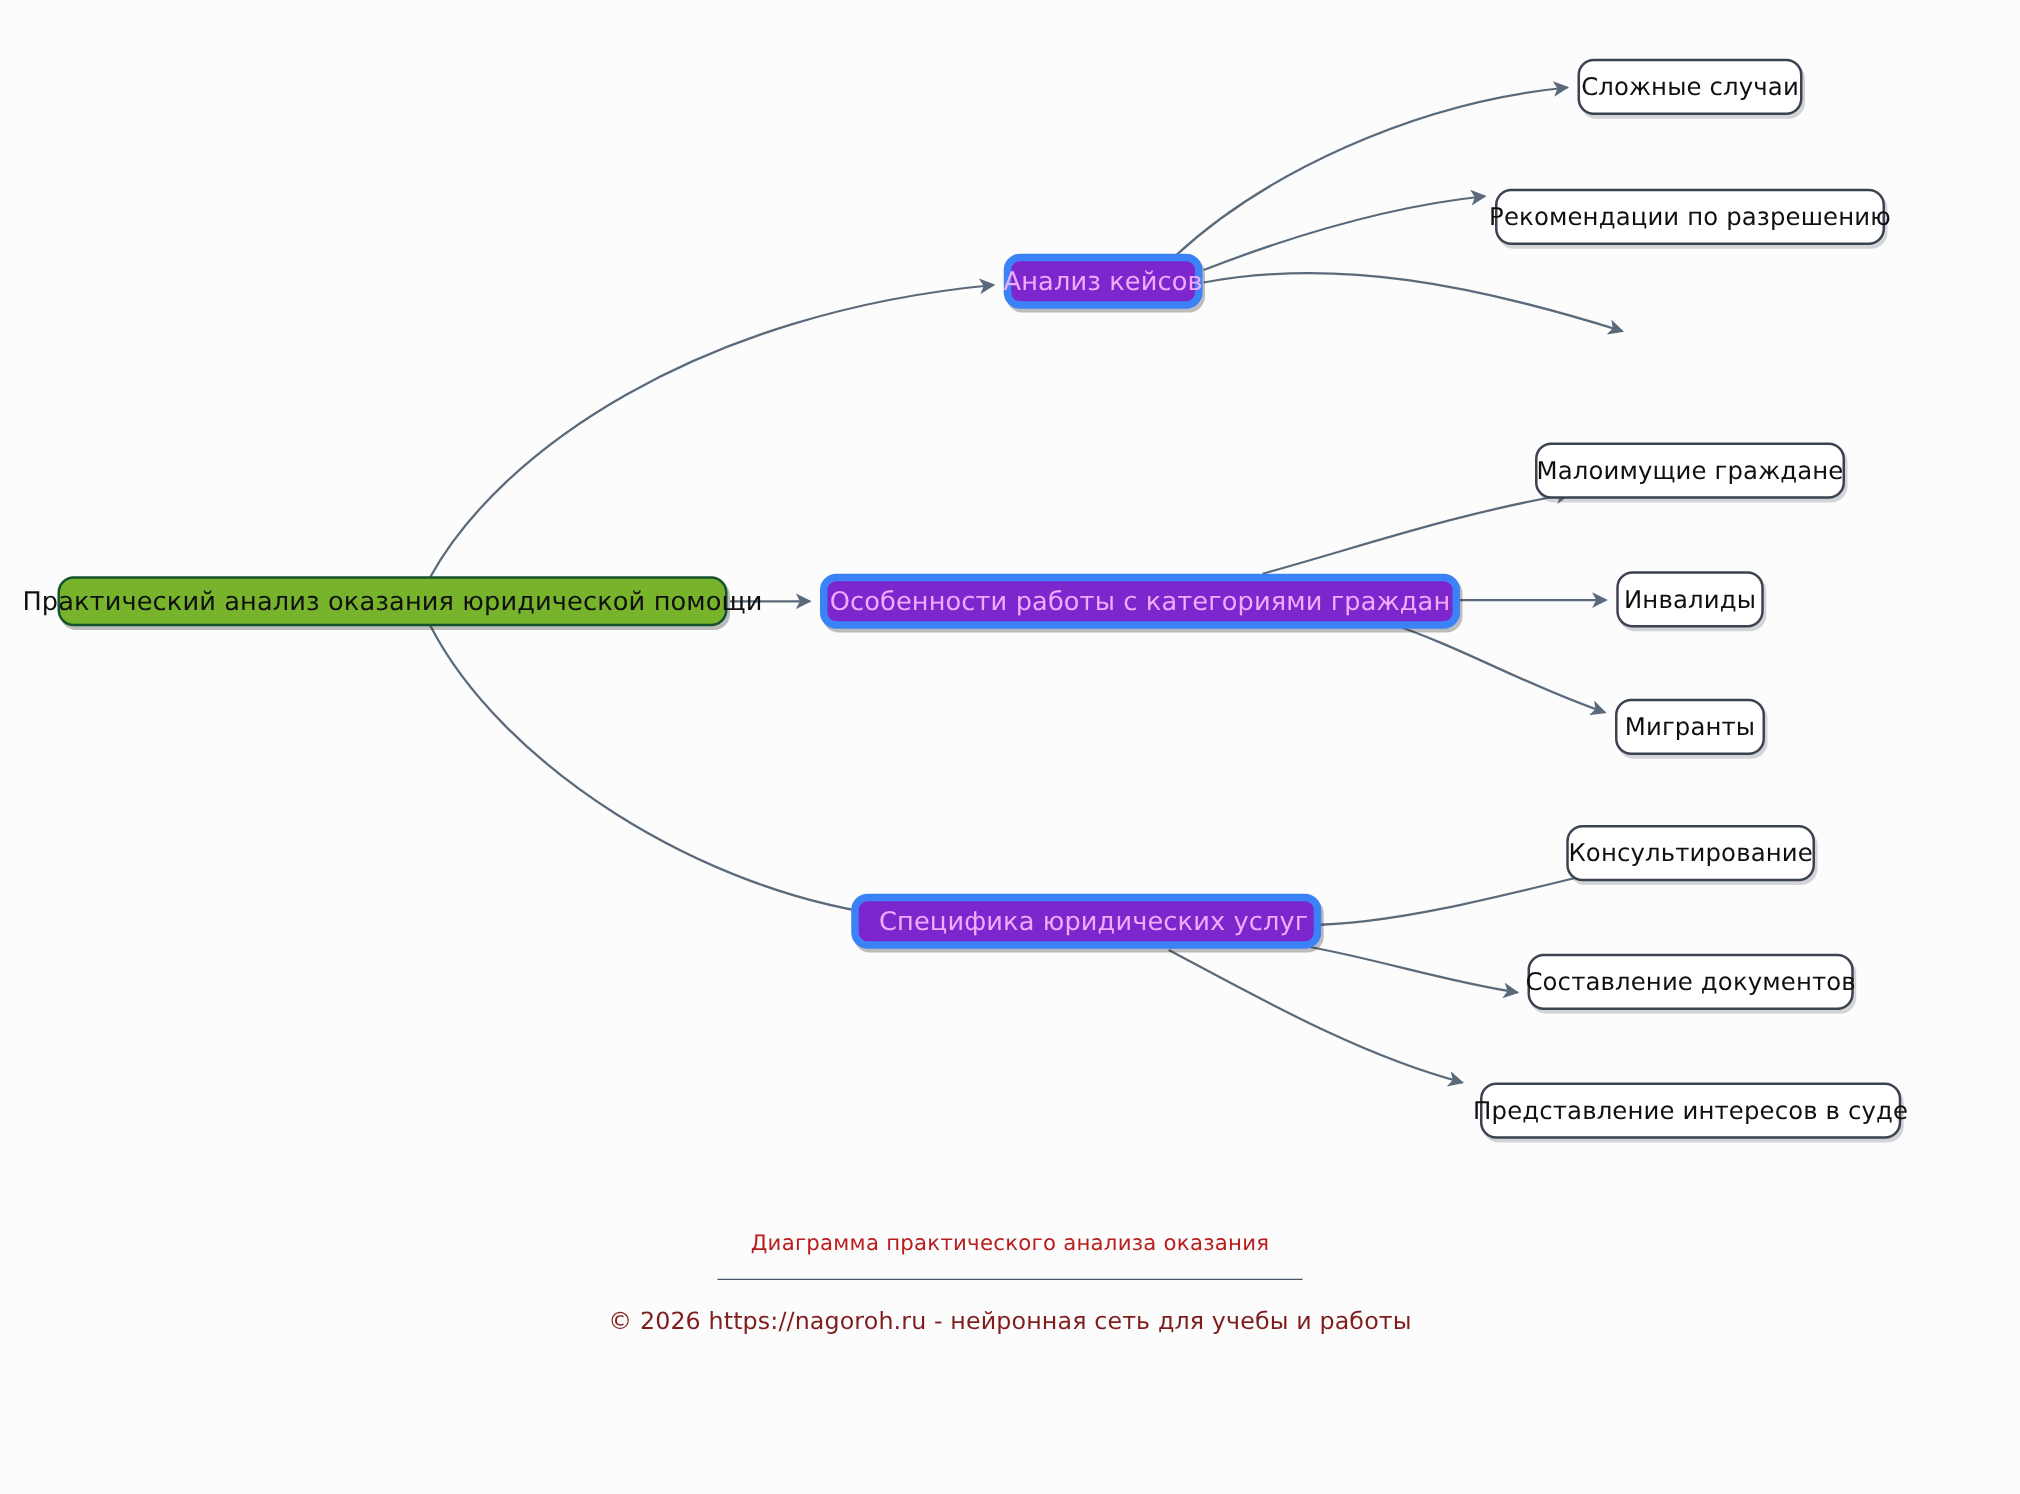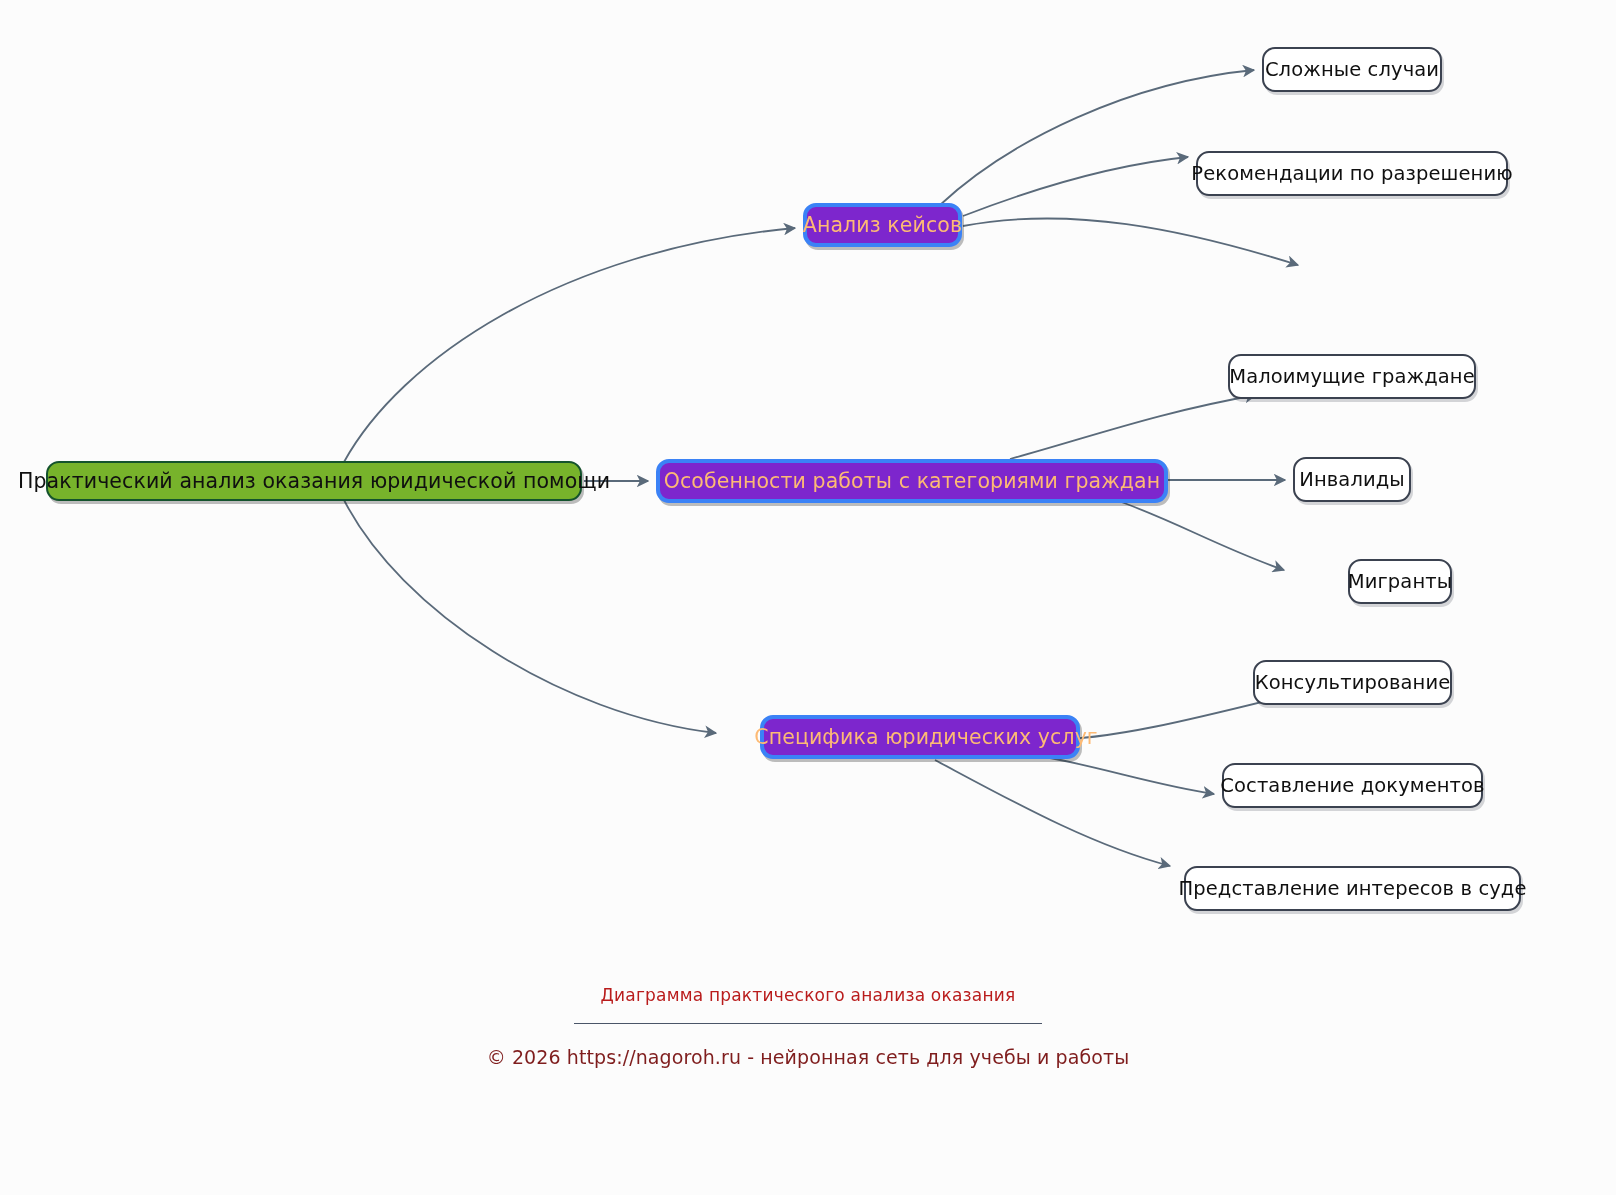--- a/index.html
+++ b/index.html
@@ -36,22 +36,22 @@
   }
   .node-root {
     background: #77b32b;
     border: 2px solid #14532d;
     color: #101010;
     font-size: 20.5px;
     box-shadow: 2px 3px 0 rgba(40,40,40,0.30);
   }
   .node-branch {
     background: #7d26cd;
-    border: 4px solid #3b82f6;
-    color: #fdba74;
+    border: 6px solid #3b82f6;
+    color: #f0abfc;
     font-size: 20.5px;
     box-shadow: 2px 3px 0 rgba(40,40,40,0.30);
   }
   .node-leaf {
     background: #ffffff;
     border: 2px solid #3b4250;
     color: #101010;
     font-size: 19.5px;
     box-shadow: 2px 3px 0 rgba(70,75,85,0.22);
   }
@@ -124,42 +124,42 @@
   </div>
 
   <div class="node node-branch" style="left:803px; top:203px; width:159px; height:44px;">
     <span class="node-label">Анализ кейсов</span>
   </div>
 
   <div class="node node-branch" style="left:656px; top:459px; width:512px; height:44px;">
     <span class="node-label">Особенности работы с категориями граждан</span>
   </div>
 
-  <div class="node node-branch" style="left:760px; top:715px; width:320px; height:44px;padding-left:12px;">
+  <div class="node node-branch" style="left:681px; top:715px; width:376px; height:44px;padding-left:12px;">
     <span class="node-label">Специфика юридических услуг</span>
   </div>
 
   <div class="node node-leaf" style="left:1262px; top:47px; width:180px; height:45px;">
     <span class="node-label">Сложные случаи</span>
   </div>
 
   <div class="node node-leaf" style="left:1196px; top:151px; width:312px; height:45px;">
     <span class="node-label">Рекомендации по разрешению</span>
   </div>
 
 
   <div class="node node-leaf" style="left:1228px; top:354px; width:248px; height:45px;">
     <span class="node-label">Малоимущие граждане</span>
   </div>
 
   <div class="node node-leaf" style="left:1293px; top:457px; width:118px; height:45px;">
     <span class="node-label">Инвалиды</span>
   </div>
 
-  <div class="node node-leaf" style="left:1348px; top:559px; width:104px; height:45px;">
+  <div class="node node-leaf" style="left:1292px; top:559px; width:120px; height:45px;">
     <span class="node-label">Мигранты</span>
   </div>
 
   <div class="node node-leaf" style="left:1253px; top:660px; width:199px; height:45px;">
     <span class="node-label">Консультирование</span>
   </div>
 
   <div class="node node-leaf" style="left:1222px; top:763px; width:261px; height:45px;text-align:center;">
     <span class="node-label">Составление документов</span>
   </div>

